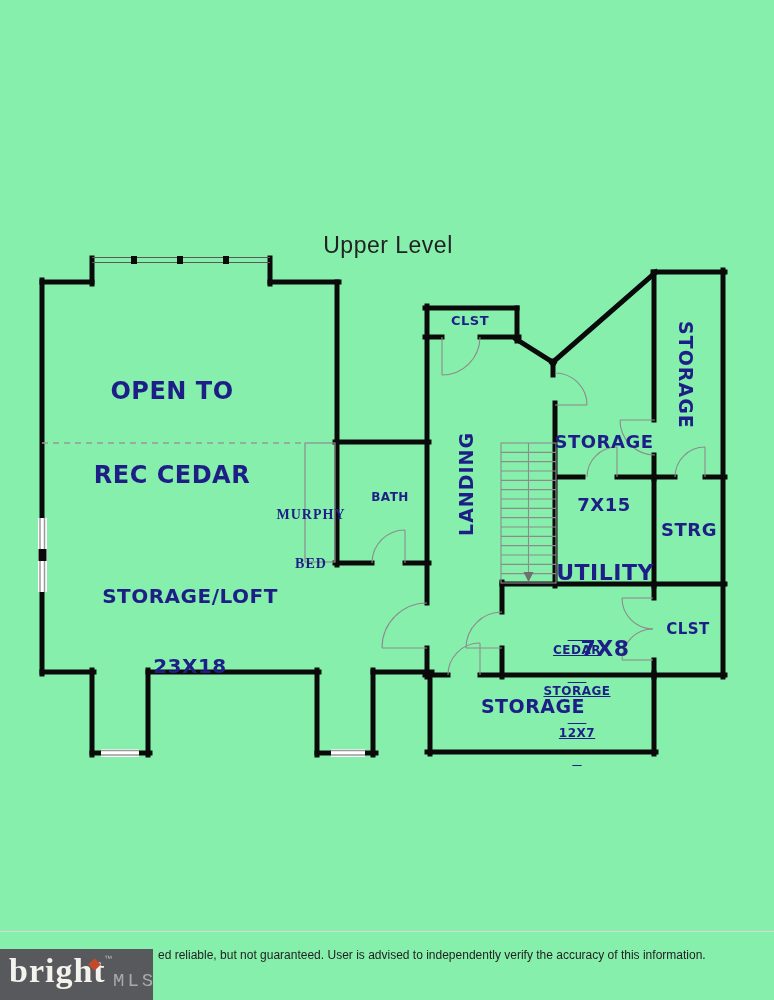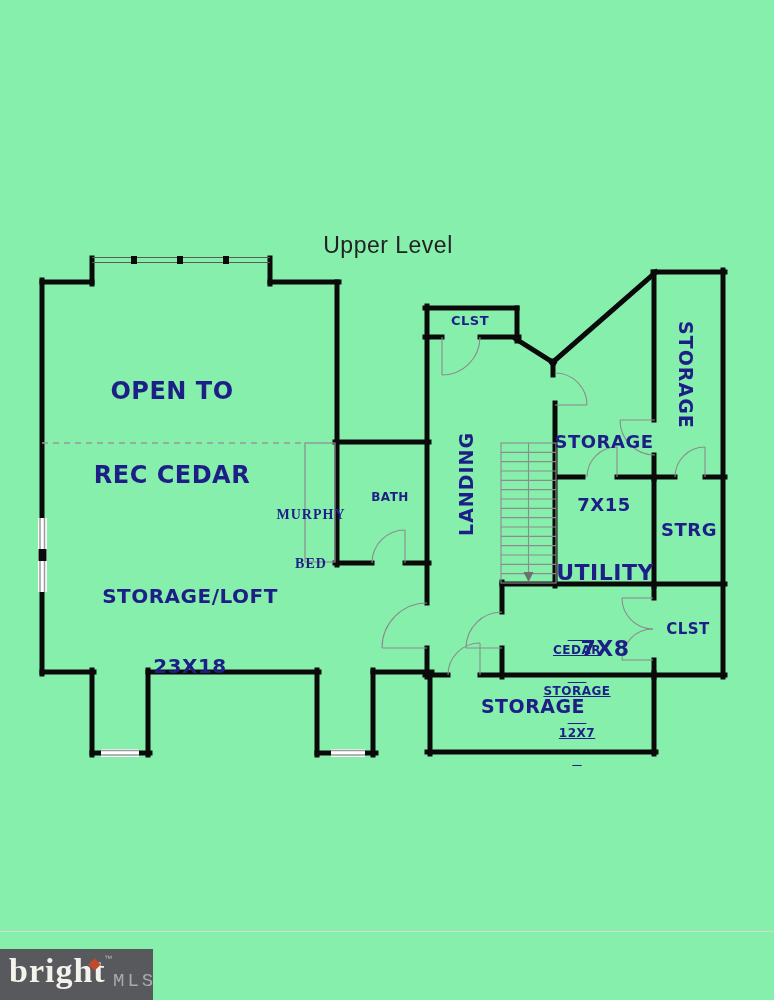--- a/index.html
+++ b/index.html
@@ -242,14 +242,15 @@
 
   <div class="footer-rule"></div>
 
   <div class="logo-box">
     <span class="logo-bright">bright</span>
     <span class="logo-diamond"></span>
     <span class="logo-tm">™</span>
     <span class="logo-mls">MLS</span>
   </div>
 
+  <div class="disclaimer">ed reliable, but not guaranteed.  User is advised to independently verify the accuracy of this information.</div>
 
 </div>
 
 </body></html>

